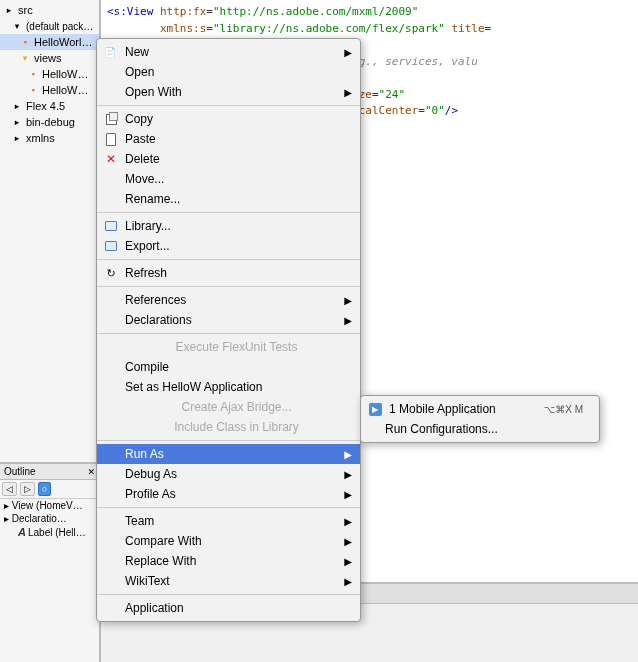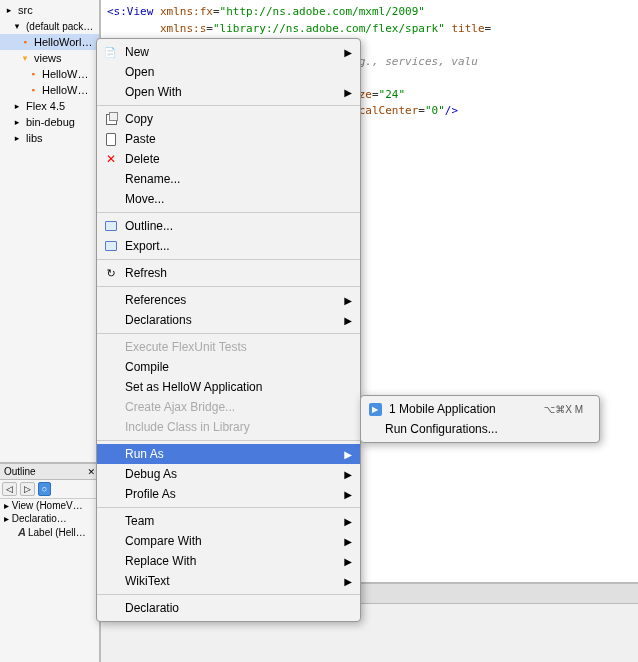--- a/index.html
+++ b/index.html
@@ -163,20 +163,21 @@
       padding: 3px 12px 3px 28px;
       cursor: pointer;
       position: relative;
       white-space: nowrap;
       font-size: 12px;
       color: #000;
     }
     .menu-item.disabled {
       color: #aaa;
       cursor: default;
+      justify-content: center;
     }
     .menu-separator {
       height: 1px;
       background: #ccc;
       margin: 3px 0;
     }
     .menu-icon {
       position: absolute;
       left: 6px;
       width: 16px;
@@ -252,27 +253,27 @@
   <div class="tree-item" style="padding-left:10px">
     <span class="tree-item-icon">▸</span>
     <span class="tree-label">Flex 4.5</span>
   </div>
   <div class="tree-item" style="padding-left:10px">
     <span class="tree-item-icon">▸</span>
     <span class="tree-label">bin-debug</span>
   </div>
   <div class="tree-item" style="padding-left:10px">
     <span class="tree-item-icon">▸</span>
-    <span class="tree-label">libs</span>
+    <span class="tree-label">xmlns</span>
   </div>
 </div>
 
 <div class="editor-area">
   <div class="code-line">
-    <span style="color:#0000bb">&lt;s:View</span> <span style="color:#994400">xmlns:fx</span>=<span style="color:#008800">"http://ns.adobe.com/mxml/2009"</span>
+    <span style="color:#0000bb">&lt;s:View</span> <span style="color:#994400">http:fx</span>=<span style="color:#008800">"http://ns.adobe.com/mxml/2009"</span>
   </div>
   <div class="code-line">
     &nbsp;&nbsp;&nbsp;&nbsp;&nbsp;&nbsp;&nbsp;&nbsp;<span style="color:#994400">xmlns:s</span>=<span style="color:#008800">"library://ns.adobe.com/flex/spark"</span> <span style="color:#994400">title</span>=
   </div>
   <div class="code-line">
     &nbsp;&nbsp;<span style="color:#0000bb">&lt;fx:Declarations&gt;</span>
   </div>
   <div class="code-line" style="color:#888;font-style:italic">
     &nbsp;&nbsp;&nbsp;&nbsp;&lt;!-- Place non-visual elements (e.g., services, valu
   </div>
@@ -353,34 +354,34 @@
     </span>
     <span>Paste</span>
   </div>
 
   <div class="menu-item">
     <span class="menu-icon" style="color:red;font-size:12px;">✕</span>
     <span>Delete</span>
   </div>
 
   <div class="menu-item">
+    <span>Move...</span>
+  </div>
+
+  <div class="menu-item">
     <span>Rename...</span>
-  </div>
-
-  <div class="menu-item">
-    <span>Move...</span>
   </div>
 
   <div class="menu-separator"></div>
 
   <div class="menu-item">
     <span class="menu-icon">
       <span style="display:inline-block;width:12px;height:10px;border:1px solid #5577cc;background:#ddeeff;border-radius:1px;"></span>
     </span>
-    <span>Outline...</span>
+    <span>Library...</span>
   </div>
 
   <div class="menu-item">
     <span class="menu-icon">
       <span style="display:inline-block;width:12px;height:10px;border:1px solid #5577cc;background:#ddeeff;border-radius:1px;"></span>
     </span>
     <span>Export...</span>
   </div>
 
   <div class="menu-separator"></div>
@@ -460,21 +461,21 @@
   </div>
 
   <div class="menu-item">
     <span>WikiText</span>
     <span class="menu-arrow">▶</span>
   </div>
 
   <div class="menu-separator"></div>
 
   <div class="menu-item">
-    <span>Declaratio</span>
+    <span>Application</span>
   </div>
 </div>
 
 <div class="submenu">
   <div class="menu-item" style="display:flex;align-items:center;padding:3px 12px 3px 28px;position:relative;">
     <span class="menu-icon" style="left:6px;position:absolute;">
       <span style="display:inline-block;width:13px;height:13px;background:#4a90e2;border-radius:2px;display:flex;align-items:center;justify-content:center;">
         <span style="color:#fff;font-size:8px;">▶</span>
       </span>
     </span>

